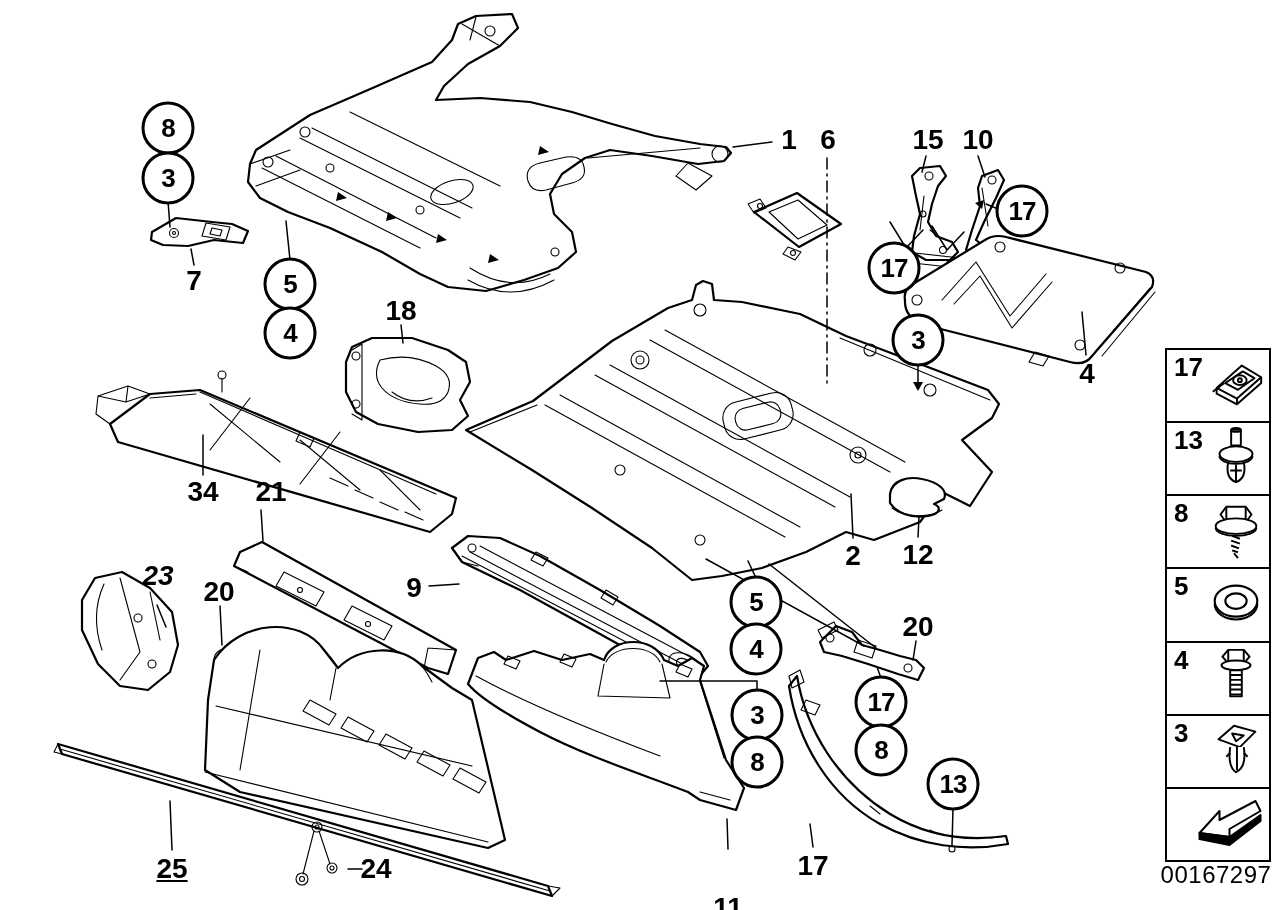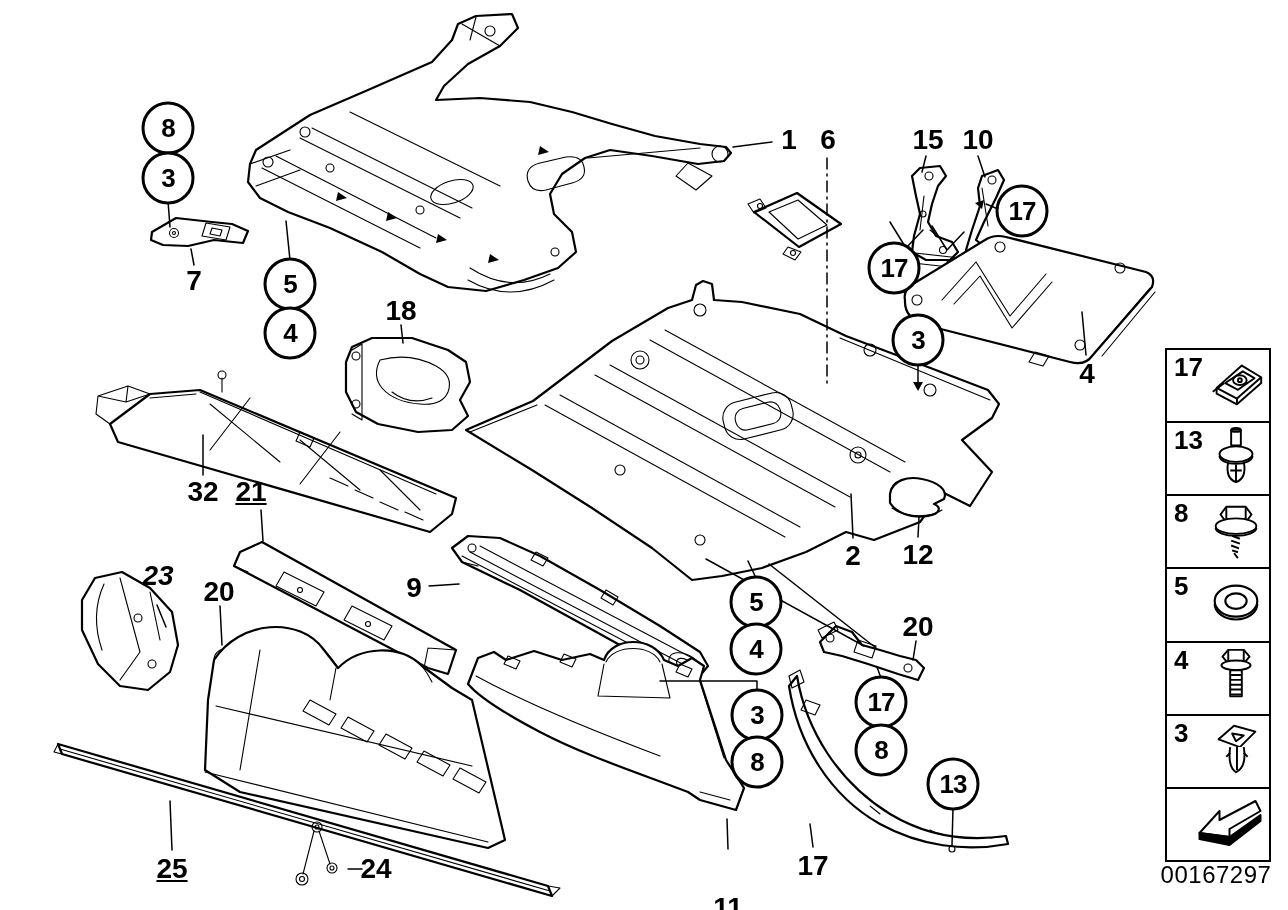--- a/index.html
+++ b/index.html
@@ -268,22 +268,22 @@
 </svg>
 
 <div id="callout-layer">
     <div class="callout plain" style="left: 789px; top: 140px;">1</div>
     <div class="callout plain" style="left: 828px; top: 140px;">6</div>
     <div class="callout plain" style="left: 928px; top: 140px;">15</div>
     <div class="callout plain" style="left: 978px; top: 140px;">10</div>
     <div class="callout plain" style="left: 194px; top: 281px;">7</div>
     <div class="callout plain" style="left: 401px; top: 311px;">18</div>
     <div class="callout plain" style="left: 1087px; top: 374px;">4</div>
-    <div class="callout plain" style="left: 203px; top: 492px;">32</div>
-    <div class="callout plain" style="left: 251px; top: 492px; text-decoration: underline;">21</div>
+    <div class="callout plain" style="left: 203px; top: 492px;">34</div>
+    <div class="callout plain" style="left: 271px; top: 492px;">21</div>
     <div class="callout plain" style="left: 414px; top: 588px;">9</div>
     <div class="callout plain" style="left: 853px; top: 556px;">2</div>
     <div class="callout plain" style="left: 918px; top: 555px; text-align: right;">12</div>
     <div class="callout plain" style="left: 158px; top: 576px; font-style: italic;">23</div>
     <div class="callout plain" style="left: 219px; top: 592px;">20</div>
     <div class="callout plain" style="left: 918px; top: 627px;">20</div>
     <div class="callout plain" style="left: 728px; top: 908px;">11</div>
     <div class="callout plain" style="left: 813px; top: 866px;">17</div>
     <div class="callout plain" style="left: 172px; top: 869px; text-decoration: underline;">25</div>
     <div class="callout plain" style="left: 376px; top: 869px;">24</div>

